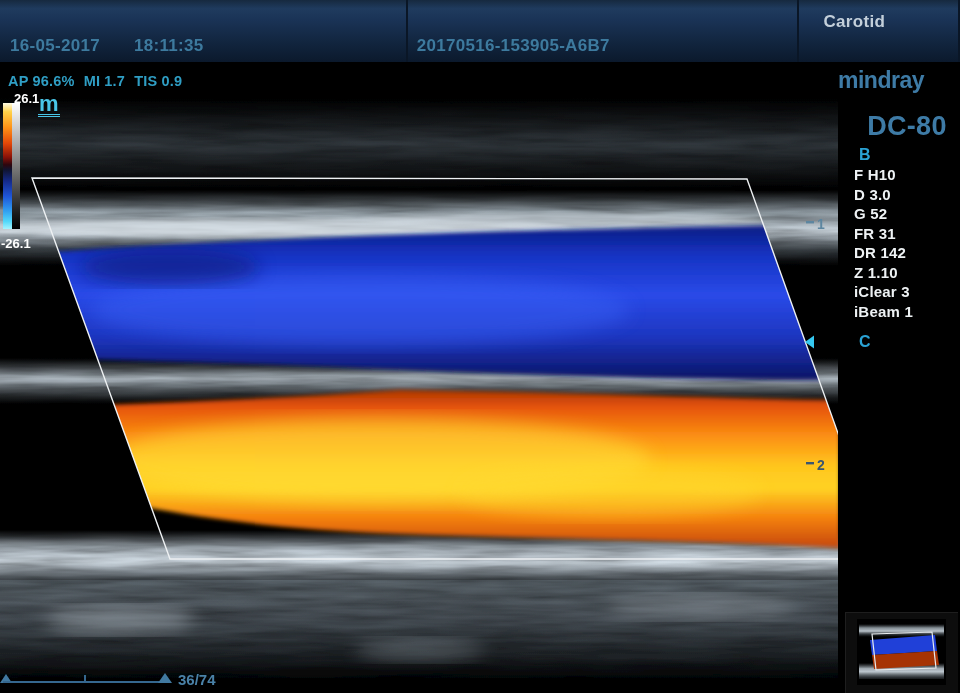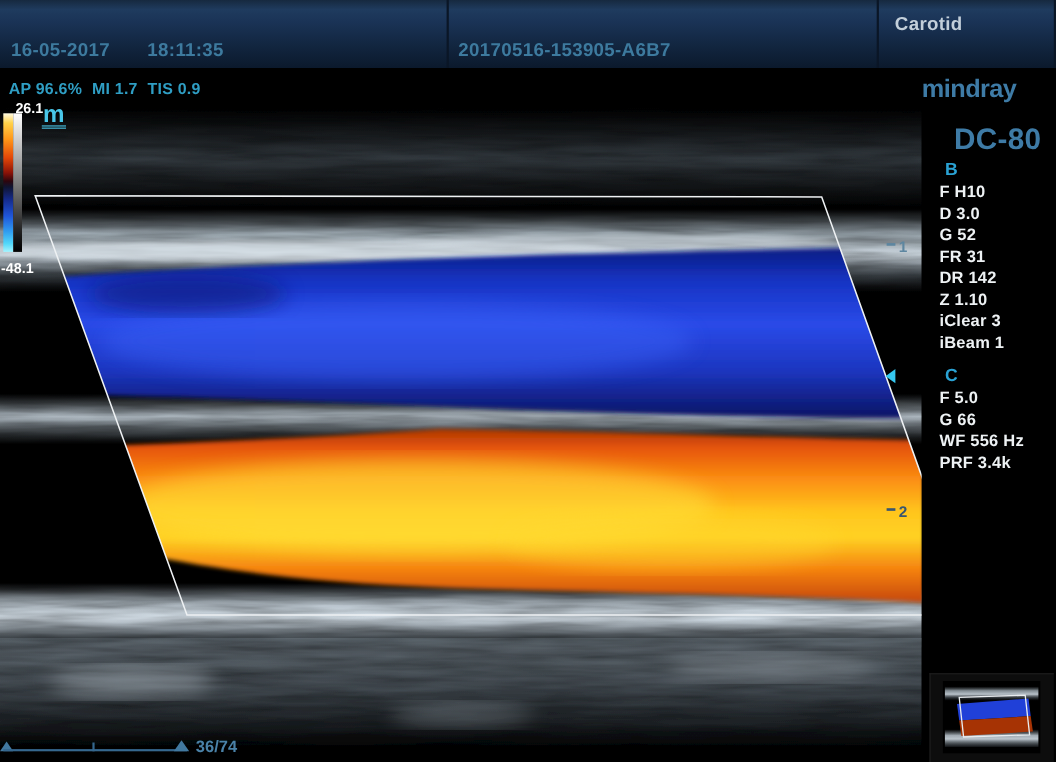--- a/index.html
+++ b/index.html
@@ -16,21 +16,21 @@
   }
   .tb-sec{position:relative;height:100%;}
   .tb-sec + .tb-sec{border-left:2px solid #0a1626;}
   .tb-sec1{width:412px;}
   .tb-sec2{width:397px;}
   .tb-sec3{width:164px;}
   .tb-sec4{flex:1;}
   .tb-low{position:absolute;left:10px;bottom:6px;font-size:17px;font-weight:bold;
     color:var(--header-muted,#3d7a9e);letter-spacing:.3px;white-space:nowrap;}
   .tb-low .gap{display:inline-block;width:34px;}
-  .tb-high{position:absolute;left:15px;top:12px;font-size:17px;font-weight:bold;
+  .tb-high{position:absolute;left:25px;top:12px;font-size:17px;font-weight:bold;
     color:var(--header-light,#c3cfda);letter-spacing:.3px;}
   
   .stage{position:absolute;left:0;top:62px;width:838px;height:631px;background:#000;}
   .stage svg.us{position:absolute;left:0;top:0;}
   .ap-readout{position:absolute;left:8px;top:11px;font-size:14.5px;font-weight:bold;
     color:var(--accent-cyan,#2f9ec4);letter-spacing:.2px;}
   .ap-readout span{margin-right:9px;}
   .m-logo{position:absolute;left:38px;top:33px;color:var(--m-cyan,#49c6e8);
     font-size:22px;font-weight:bold;line-height:17px;border-bottom:3px double var(--m-cyan,#49c6e8);
     padding:0 1px 2px 1px;}
@@ -193,21 +193,21 @@
 
     <div class="ap-readout">
       <span>AP 96.6%</span><span>MI 1.7</span><span>TIS 0.9</span>
     </div>
 
     <div class="cbar-max">26.1</div>
     <div class="cbar">
       <div class="c"></div>
       <div class="g"></div>
     </div>
-    <div class="cbar-min">-48.1</div>
+    <div class="cbar-min">-26.1</div>
 
     <div class="m-logo">m</div>
 
     <div class="cine">
       <div class="tri l"></div>
       <div class="line"></div>
       <div class="tick"></div>
       <div class="tri r"></div>
       <div class="counter">36/74</div>
     </div>
@@ -223,26 +223,20 @@
         <div class="param">D 3.0</div>
         <div class="param">G 52</div>
         <div class="param">FR 31</div>
         <div class="param">DR 142</div>
         <div class="param">Z 1.10</div>
         <div class="param">iClear 3</div>
         <div class="param">iBeam 1</div>
       </div>
 
     <div class="mode-label c">C</div>
-    <div class="params">
-        <div class="param">F 5.0</div>
-        <div class="param">G 66</div>
-        <div class="param">WF 556 Hz</div>
-        <div class="param">PRF 3.4k</div>
-      </div>
 
     <div class="thumb-panel">
       <svg width="89" height="66" viewBox="0 0 89 66">
         <rect x="0" y="0" width="89" height="66" fill="#000"></rect>
         <rect x="2" y="5" width="85" height="13" fill="url(#gb2)"></rect>
         <rect x="2" y="44" width="85" height="16" fill="url(#gb4)"></rect>
         <polygon points="13,21 78,16 80,32 15,36" fill="#2040d8"></polygon>
         <polygon points="15,36 80,32 82,46 17,50" fill="url(#gor)"></polygon>
         <polygon points="15,15 75,13 79,49 19,51" fill="none" stroke="#e8ecef" stroke-width="1.2"></polygon>
       </svg>

